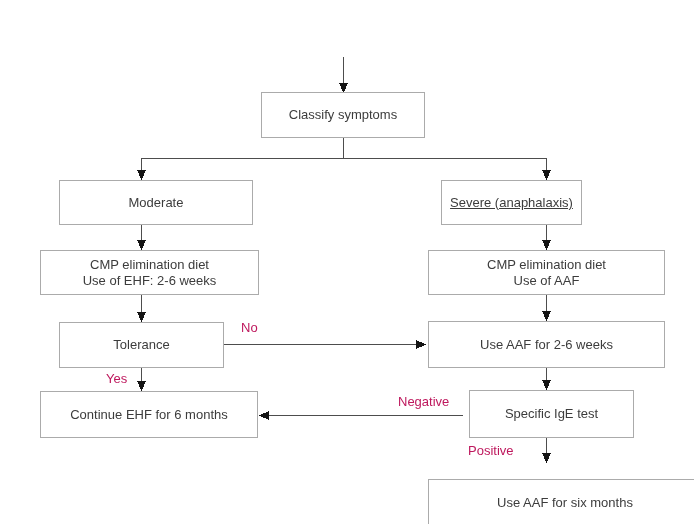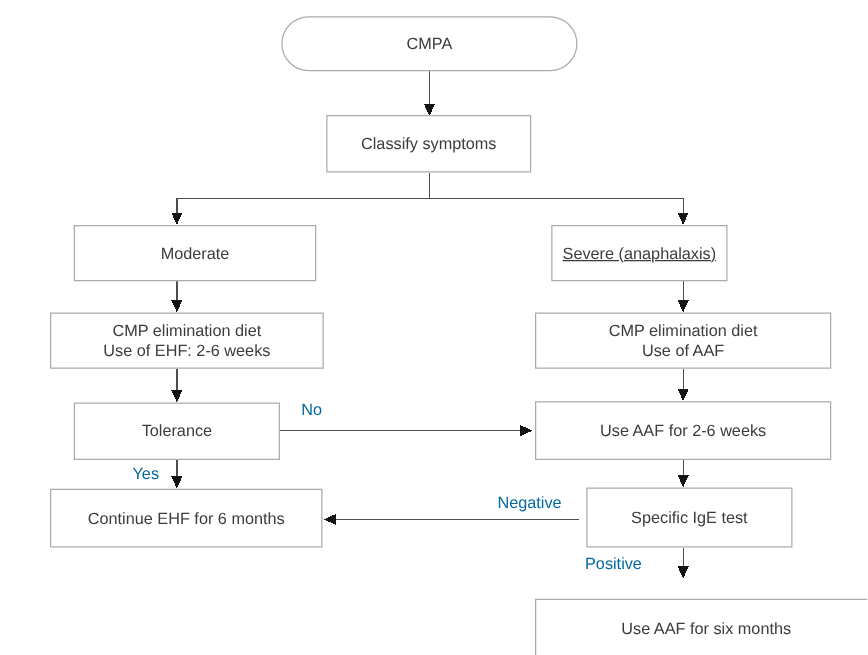--- a/index.html
+++ b/index.html
@@ -46,21 +46,21 @@
   .node-cmp-aaf      { left:428px; top:250px; width:237px; height:45px; }
   .node-tolerance    { left:59px;  top:322px; width:165px; height:46px; }
   .node-aaf-26       { left:428px; top:321px; width:237px; height:47px; }
   .node-continue-ehf { left:40px;  top:391px; width:218px; height:47px; }
   .node-ige          { left:469px; top:390px; width:165px; height:48px; }
   .node-aaf-6m       { left:428px; top:463px; width:274px; height:47px;margin-top:16px; }
 
   .edge-label {
     position: absolute;
     font-size: 13px;
-    color: #0369a1;
+    color: #be185d;
     white-space: nowrap;
   }
   .label-no       { left:241px; top:320px; }
   .label-yes      { left:106px; top:371px; }
   .label-negative { left:398px; top:394px; }
   .label-positive { left:468px; top:443px; }
 </style>
 </head>
 <body>
 
@@ -124,23 +124,20 @@
       </g>
 
       <g>
         <line x1="546.5" y1="438" x2="546.5" y2="454"></line>
         <polygon points="542,453 551,453 546.5,463" stroke="none"></polygon>
       </g>
 
     </g>
   </svg>
 
-  <div class="node stadium node-cmpa">
-    <span>CMPA</span>
-  </div>
 
   <div class="node node-classify">
     <span>Classify symptoms</span>
   </div>
 
   <div class="node node-moderate">
     <span>Moderate</span>
   </div>
 
   <div class="node node-severe">

